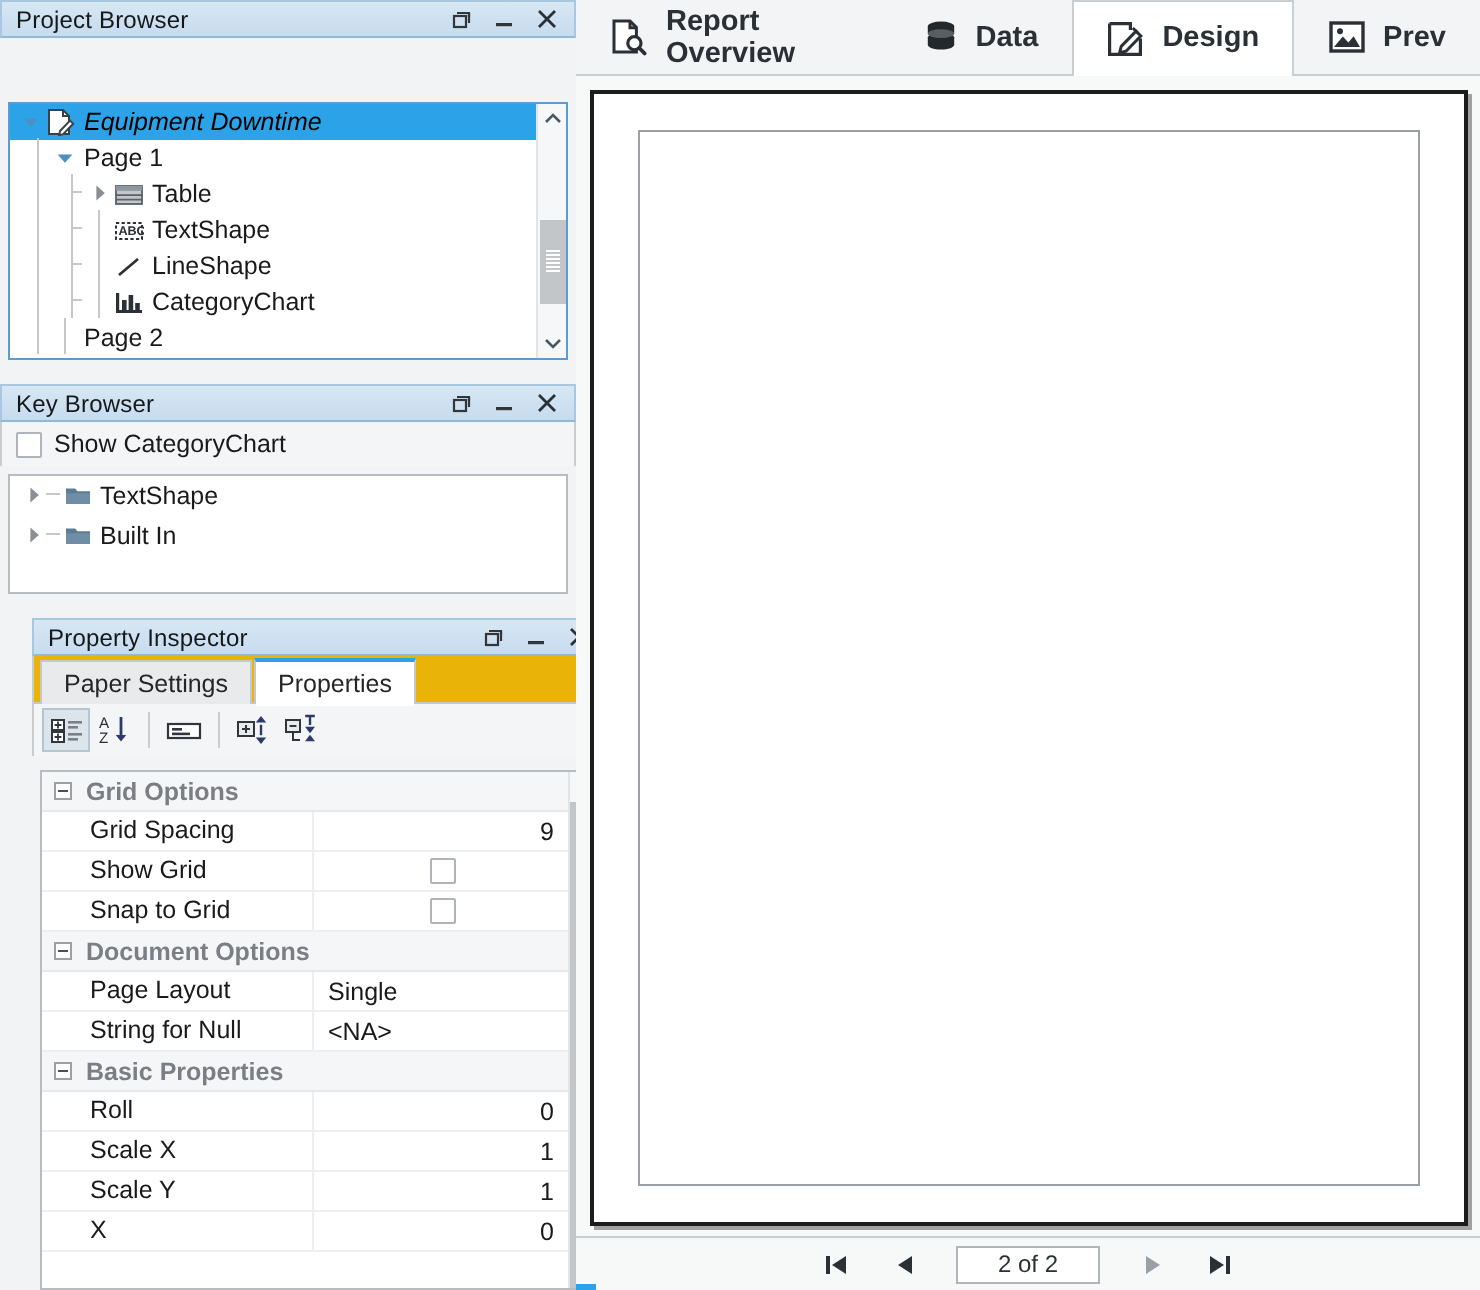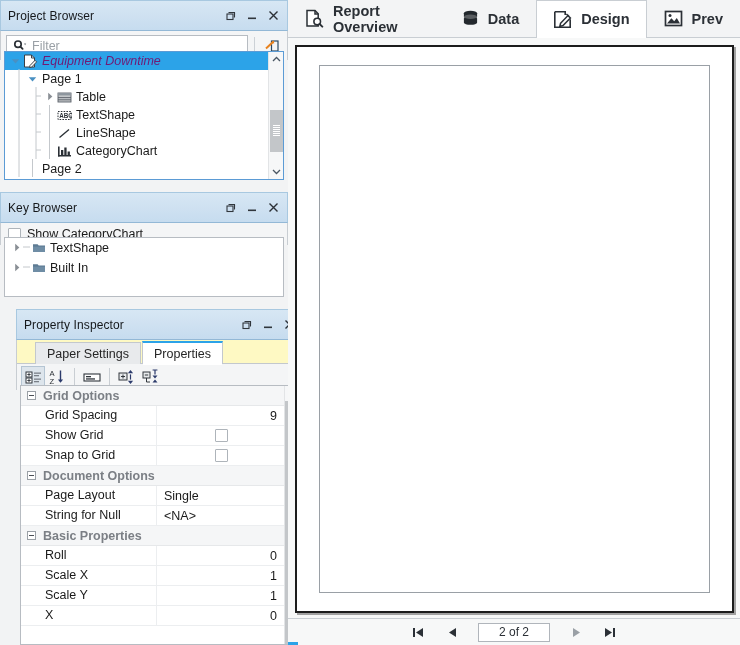--- a/index.html
+++ b/index.html
@@ -16,21 +16,21 @@
 
   
   #left-dock {
     position: absolute; left: 0; top: 0;
     width: 288px; height: 645px;
     background: #f2f3f4;
   }
 
   
   .panel-titlebar {
-    height: 31px;
+    height: 19px;
     background: linear-gradient(to bottom, #d7e7f4 0%, #cfe1f1 50%, #c6dcef 100%);
     border: 1px solid #a8c8e0;
     border-bottom: 1px solid #93b8d6;
     display: flex; align-items: center;
     padding: 0 4px 0 7px;
     position: relative;
   }
   .panel-title {
     font-size: 12px;
     color: #15181b;
@@ -71,21 +71,21 @@
   }
   .tree-rows { position: absolute; left: 0; top: 0; right: 15px; bottom: 0; overflow: hidden; }
   .tree-row {
     height: 18px;
     display: flex; align-items: center;
     padding-left: 4px;
     white-space: nowrap;
     font-size: 12.5px;
   }
   .tree-row.selected { background: #2ca3e8; color: #ffffff; }
-  .tree-row.selected .tree-label { color: #701a75; font-style: italic; }
+  .tree-row.selected .tree-label { color: #000000; font-style: italic; }
   .tree-label { color: #1a1a1a; padding-left: 3px; }
   .tw { display: inline-block; width: 13px; text-align: center; flex: none; }
   .ticon { display: inline-block; width: 17px; flex: none; line-height: 0; text-align: center; }
   .indent { display: inline-block; flex: none; }
 
   
   .vscroll {
     position: absolute; top: 0; right: 0; bottom: 0; width: 15px;
     background: #f6f7f8;
     border-left: 1px solid #e2e4e6;
@@ -135,24 +135,24 @@
   }
   .kb-list {
     background: #ffffff; border: 1px solid #b7bcc2;
     overflow: hidden;
   }
   .kb-row { height: 20px; display: flex; align-items: center; padding-left: 5px; font-size: 12.5px; }
 
   
   .pi-tabstrip {
     height: 24px;
-    background: #fef9c3;
+    background: #eab308;
     border-left: 1px solid #c8cdd2; border-right: 1px solid #c8cdd2;
     display: flex; align-items: flex-end;
-    padding-left: 18px;
+    padding-left: 3px;
     position: relative;
   }
   .pi-tabstrip::after {
     content: ""; position: absolute; left: 0; right: 0; bottom: 0; height: 1px; background: #c3c8cd;
   }
   .pi-tab {
     height: 22px; padding: 0 11px;
     display: flex; align-items: center;
     font-size: 12.5px; color: #262626;
     background: #e8eaec;
@@ -309,40 +309,20 @@
               </svg>
           </span>
           <span class="win-btn">
             <svg width="13" height="13" viewBox="0 0 13 13">
                 <path d="M2.5 2.5L10.5 10.5M10.5 2.5L2.5 10.5" stroke="#2b3036" stroke-width="1.4" fill="none"></path>
               </svg>
           </span>
         </span>
       </div>
 
-      <div class="filter-row">
-        <div class="filter-box">
-          <span style="line-height:0">
-            <svg width="16" height="13" viewBox="0 0 16 13">
-              <circle cx="5" cy="5.2" r="3.2" fill="none" stroke="#2b3036" stroke-width="1.7"></circle>
-              <path d="M7.4 7.6L9.6 9.8" stroke="#2b3036" stroke-width="1.9" fill="none" stroke-linecap="round"></path>
-              <path d="M11 4.6l2.2 0L12.1 6.2z" fill="#6b7178"></path>
-            </svg>
-          </span>
-          <span class="filter-placeholder">Filter</span>
-        </div>
-        <div class="filter-sep"></div>
-        <div class="filter-action">
-          <svg width="16" height="16" viewBox="0 0 16 16">
-            <rect x="7.5" y="3" width="6.5" height="10" fill="none" stroke="#2b4a63" stroke-width="1.2"></rect>
-            <path d="M2 10.5L9.5 3.5" stroke="#e8821e" stroke-width="2" fill="none"></path>
-            <path d="M9.8 2.6l0.4 2.8-2.8-0.4z" fill="#e8821e"></path>
-          </svg>
-        </div>
-      </div>
 
       <div class="tree-wrap" style="position:absolute;left:4px;top:51px;width:280px;height:129px;">
         <div class="tree-rows" id="tree-rows">
             <div class="tree-row selected">
               <span class="tw"><svg width="9" height="8" viewBox="0 0 9 8">
                   <path d="M0.8 2.2h7.4L4.5 6.4z" fill="#4a90c2"></path>
                 </svg></span>
               <span class="ticon"><svg width="15" height="14" viewBox="0 0 15 14">
                   <path d="M1.5 1h7l3 3v9h-10z" fill="#fff" stroke="#3a4046" stroke-width="1"></path>
                   <path d="M8.5 1v3h3" fill="none" stroke="#3a4046" stroke-width="1"></path>

